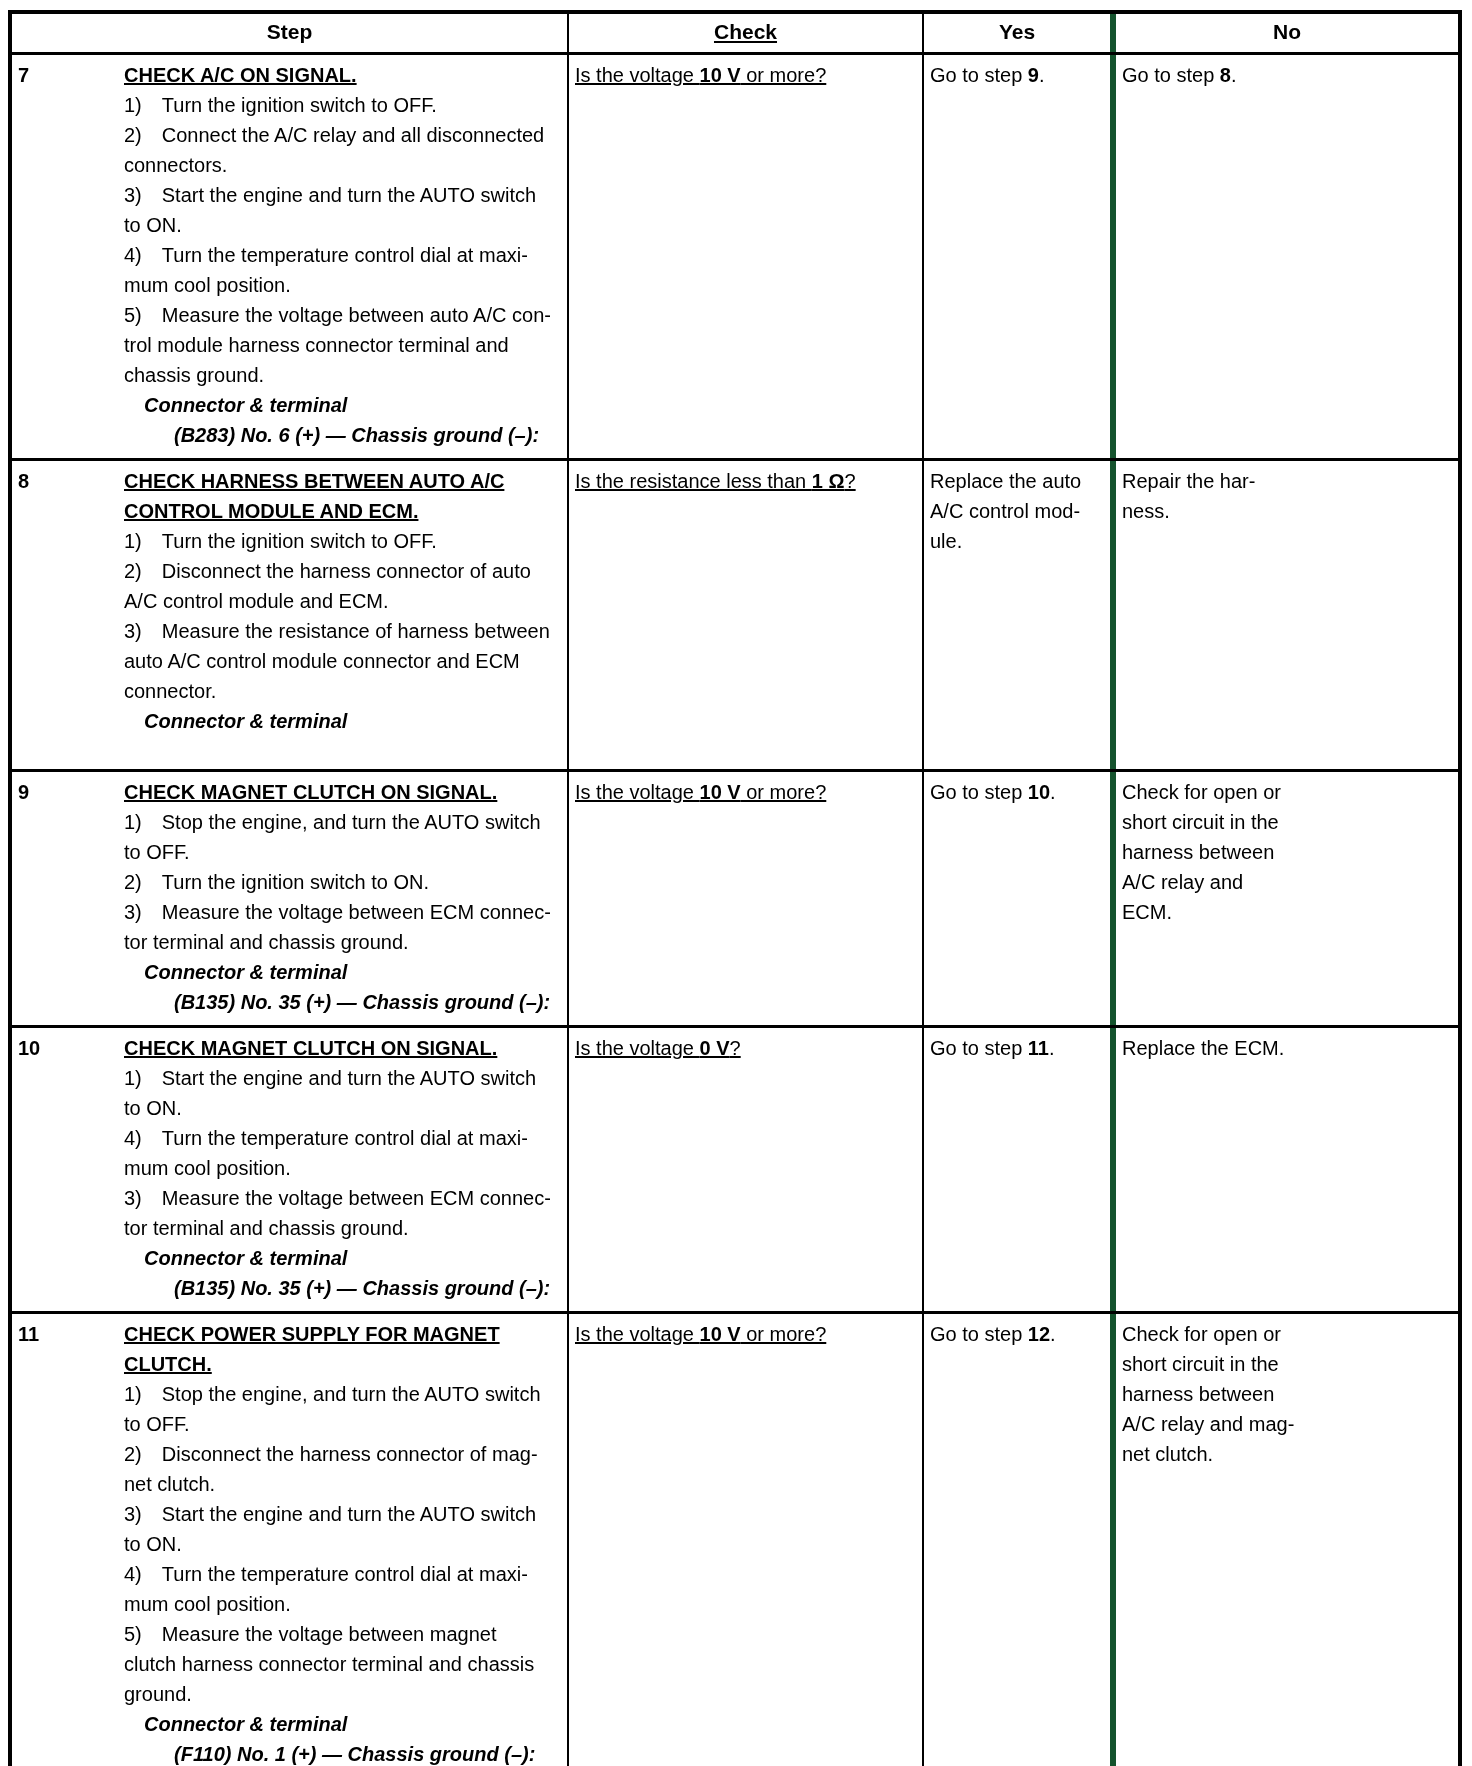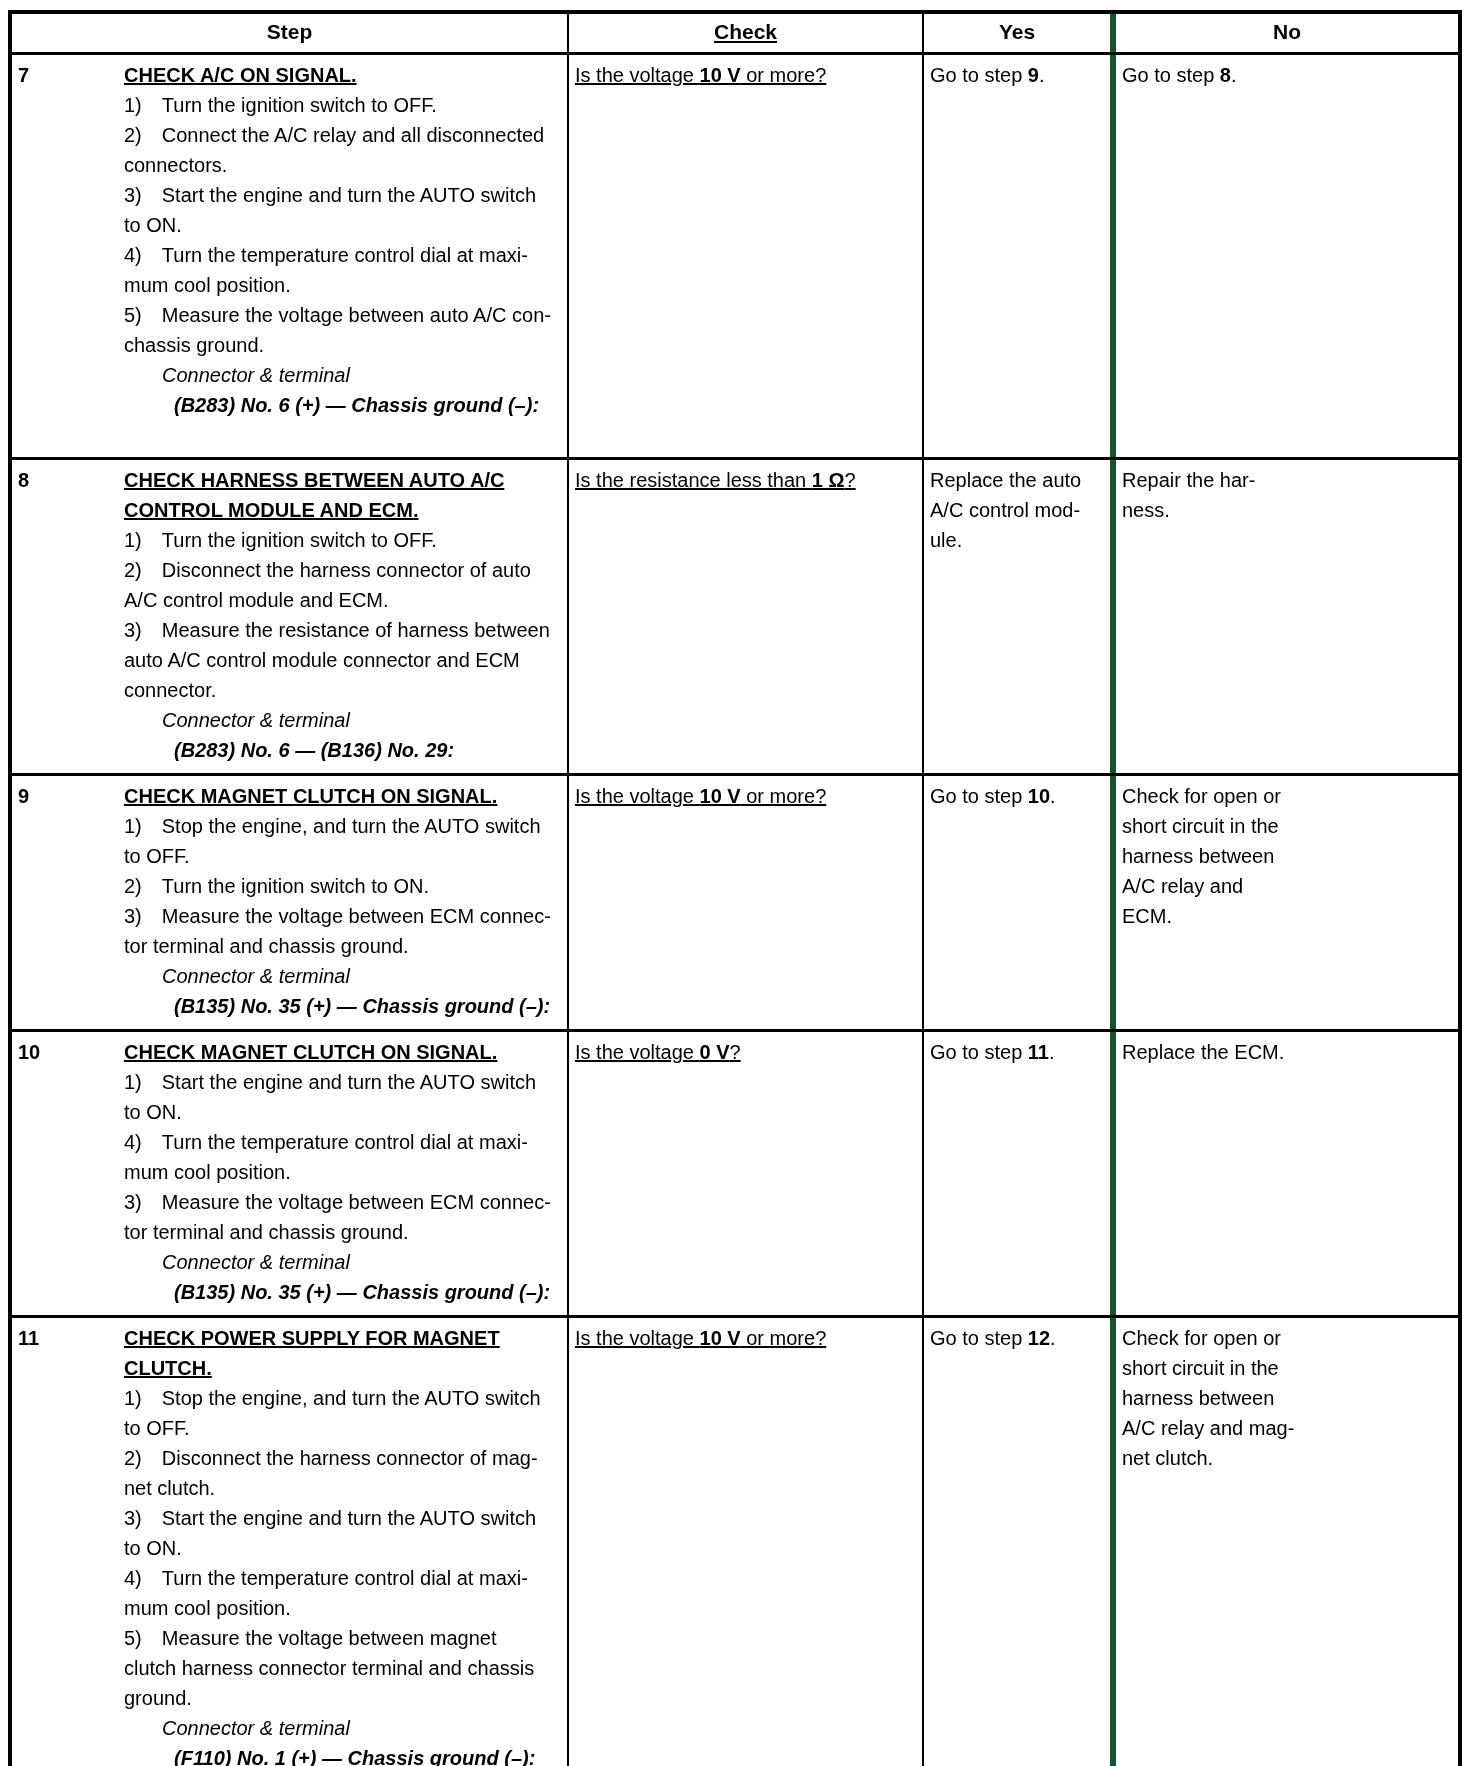--- a/index.html
+++ b/index.html
@@ -29,21 +29,21 @@
   .c-no{flex:1;box-sizing:border-box;}
   .cell{
     font-size:20px;line-height:30px;padding:5px 6px 8px 6px;
   }
   .cell.c-step{position:relative;padding-left:112px;}
   .step-num{
     position:absolute;left:6px;top:5px;font-weight:bold;
   }
   .sl{white-space:pre-wrap;}
   .sl.title{font-weight:bold;text-decoration:underline;}
-  .sl.label{font-weight:normal;font-style:italic;margin-left:38px;}
+  .sl.label{font-weight:bold;font-style:italic;margin-left:20px;}
   .sl.value{font-weight:bold;font-style:italic;margin-left:50px;}
   .ln{white-space:pre-wrap;}
   .b{font-weight:bold;}
 </style>
 </head>
 <body>
 
 <div class="table">
   <div class="header-row">
     <div class="hc c-step">Step</div>
@@ -58,20 +58,21 @@
       <div class="step-lines">
             <div class="sl title">CHECK A/C ON SIGNAL.</div>
             <div class="sl body">1)  Turn the ignition switch to OFF.</div>
             <div class="sl body">2)  Connect the A/C relay and all disconnected</div>
             <div class="sl body">connectors.</div>
             <div class="sl body">3)  Start the engine and turn the AUTO switch</div>
             <div class="sl body">to ON.</div>
             <div class="sl body">4)  Turn the temperature control dial at maxi-</div>
             <div class="sl body">mum cool position.</div>
             <div class="sl body">5)  Measure the voltage between auto A/C con-</div>
+            <div class="sl body">trol module harness connector terminal and</div>
             <div class="sl body">chassis ground.</div>
             <div class="sl label">Connector &amp; terminal</div>
             <div class="sl value">(B283) No. 6 (+) — Chassis ground (–):</div>
           </div>
     </div>
     <div class="cell c-check">
           <div class="ln"><span>Is the voltage </span><span class="b">10 V</span><span> or more?</span></div>
         </div>
     <div class="cell c-yes">
           <div class="ln"><span>Go to step </span><span class="b">9</span><span>.</span></div>
@@ -87,21 +88,20 @@
       <div class="step-lines">
             <div class="sl title">CHECK HARNESS BETWEEN AUTO A/C</div>
             <div class="sl title">CONTROL MODULE AND ECM.</div>
             <div class="sl body">1)  Turn the ignition switch to OFF.</div>
             <div class="sl body">2)  Disconnect the harness connector of auto</div>
             <div class="sl body">A/C control module and ECM.</div>
             <div class="sl body">3)  Measure the resistance of harness between</div>
             <div class="sl body">auto A/C control module connector and ECM</div>
             <div class="sl body">connector.</div>
             <div class="sl label">Connector &amp; terminal</div>
-            <div class="sl value">(B283) No. 6 — (B136) No. 29:</div>
           </div>
     </div>
     <div class="cell c-check">
           <div class="ln"><span>Is the resistance less than </span><span class="b">1 Ω</span><span>?</span></div>
         </div>
     <div class="cell c-yes">
           <div class="ln"><span>Replace the auto</span></div>
           <div class="ln"><span>A/C control mod-</span></div>
           <div class="ln"><span>ule.</span></div>
         </div>

